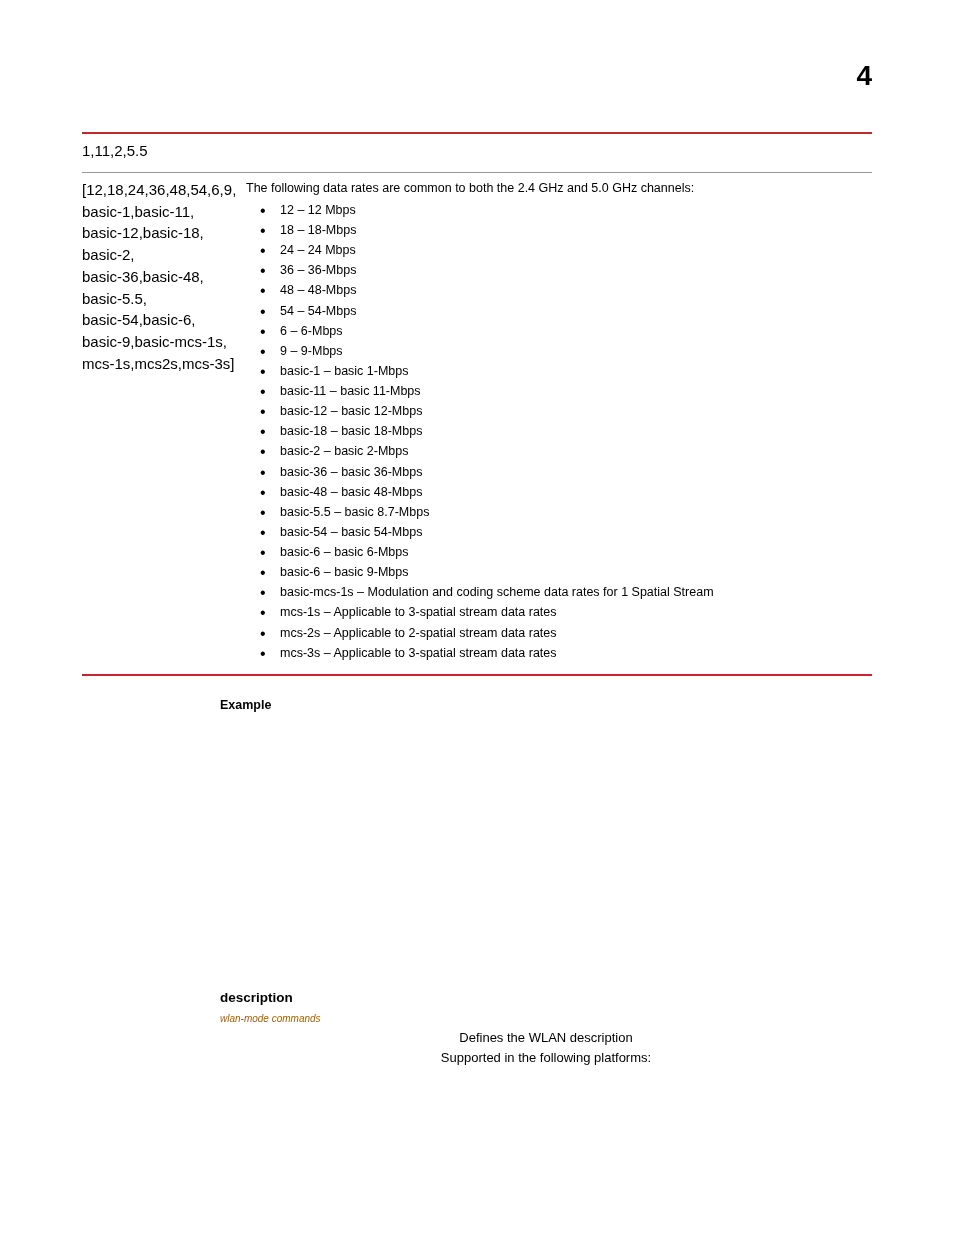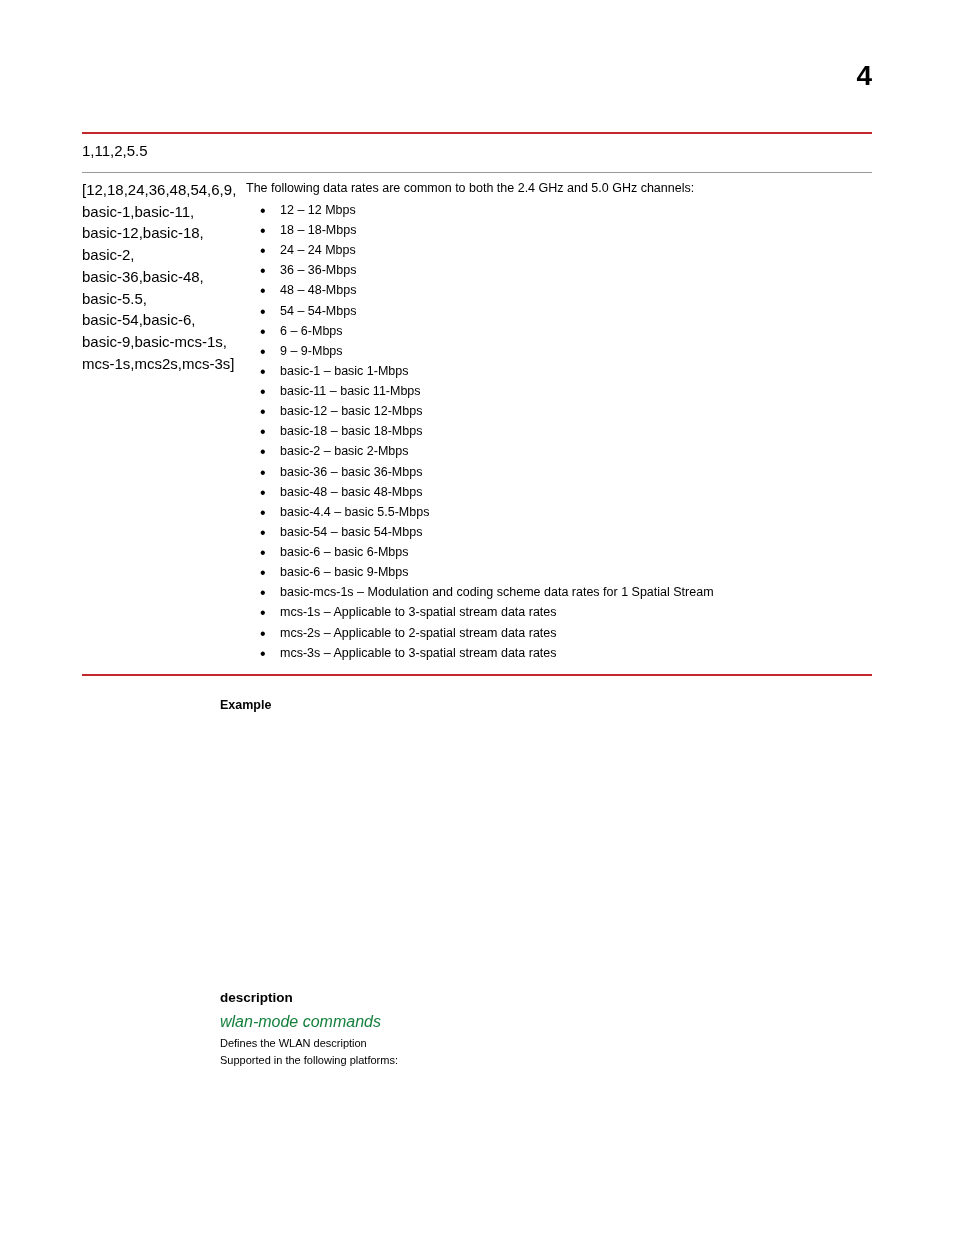--- a/index.html
+++ b/index.html
@@ -76,28 +76,29 @@
       font-size: 12.5px;
       margin-top: 22px;
     }
     .section-heading {
       font-weight: bold;
       font-size: 13.5px;
       margin-top: 278px;
       margin-bottom: 8px;
     }
     .link-text {
-      color: #15803d;
+      color: #a16207;
       font-style: italic;
-      font-size: 16px;
+      font-size: 10px;
       margin-bottom: 6px;
     }
     .body-text {
-      font-size: 11px;
+      font-size: 13px;
       margin-bottom: 5px;
+      text-align: center;
     }
   </style>
 </head>
 <body>
 
 <div class="page-number">4</div>
 
 <hr class="divider-red">
 
 <div class="table-section">
@@ -129,21 +130,21 @@
       <li>54 – 54-Mbps</li>
       <li>6 – 6-Mbps</li>
       <li>9 – 9-Mbps</li>
       <li>basic-1 – basic 1-Mbps</li>
       <li>basic-11 – basic 11-Mbps</li>
       <li>basic-12 – basic 12-Mbps</li>
       <li>basic-18 – basic 18-Mbps</li>
       <li>basic-2 – basic 2-Mbps</li>
       <li>basic-36 – basic 36-Mbps</li>
       <li>basic-48 – basic 48-Mbps</li>
-      <li>basic-4.4 – basic 5.5-Mbps</li>
+      <li>basic-5.5 – basic 8.7-Mbps</li>
       <li>basic-54 – basic 54-Mbps</li>
       <li>basic-6 – basic 6-Mbps</li>
       <li>basic-6 – basic 9-Mbps</li>
       <li>basic-mcs-1s – Modulation and coding scheme data rates for 1 Spatial Stream</li>
       <li>mcs-1s – Applicable to 3-spatial stream data rates</li>
       <li>mcs-2s – Applicable to 2-spatial stream data rates</li>
       <li>mcs-3s – Applicable to 3-spatial stream data rates</li>
     </ul>
   </div>
 </div>

